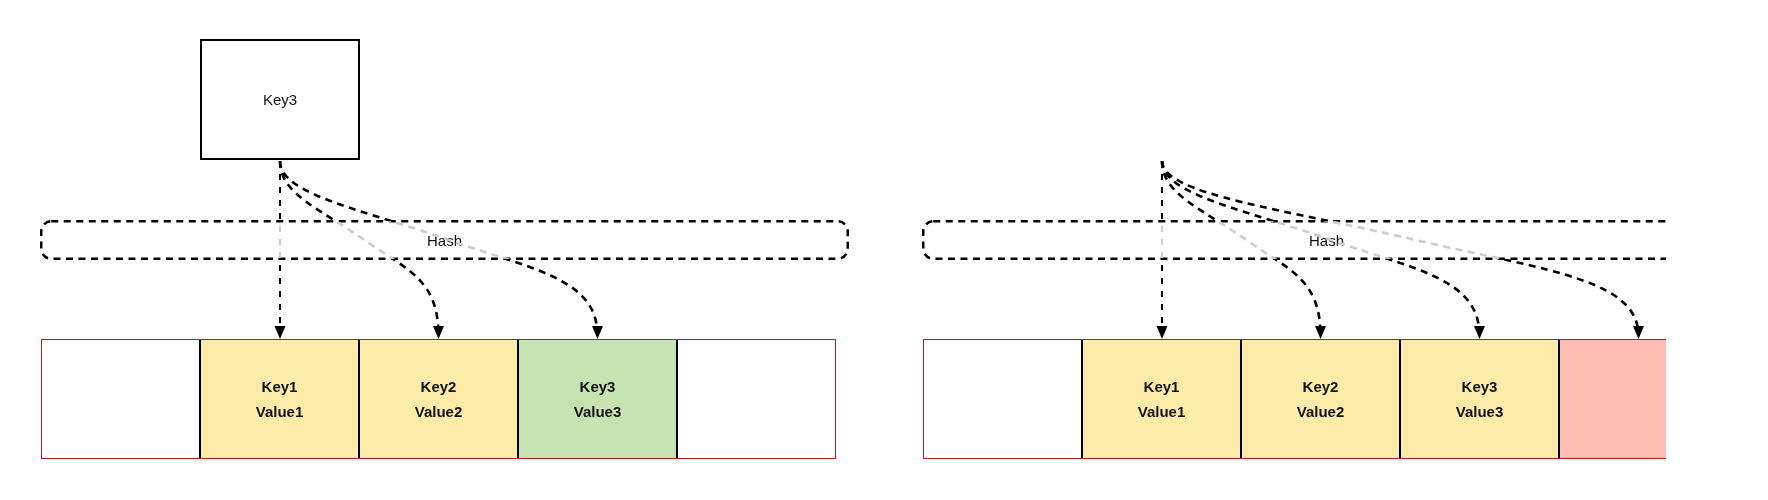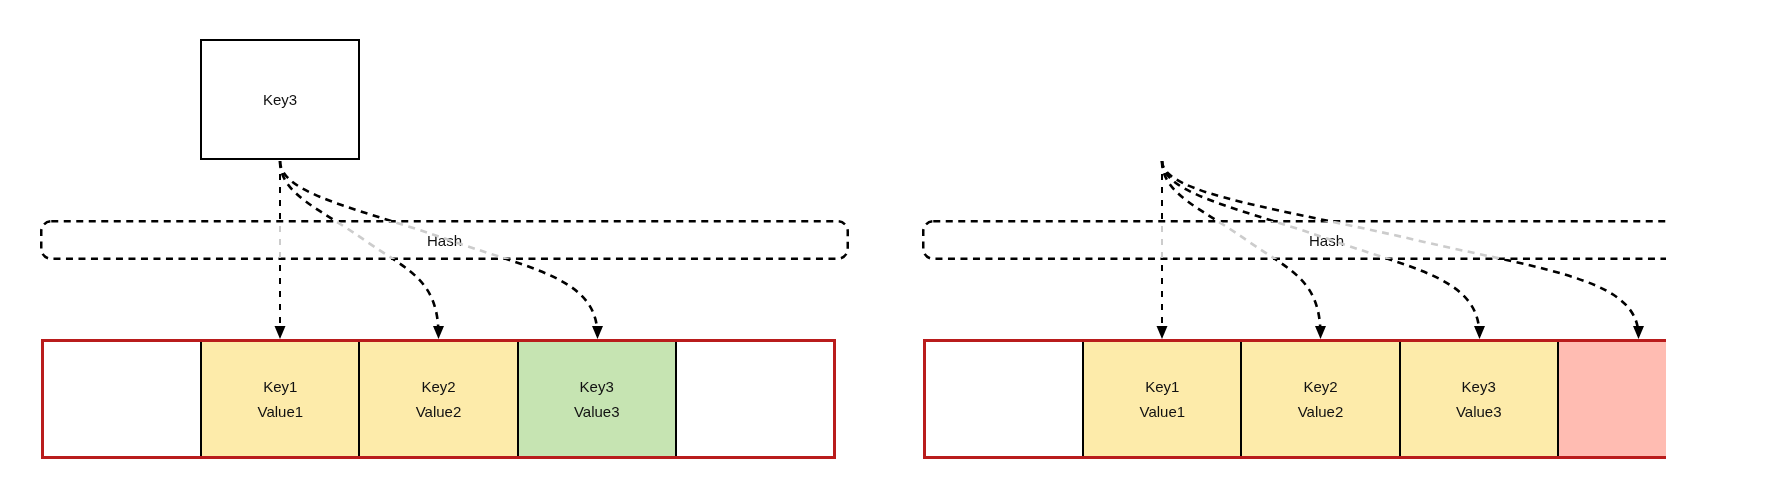--- a/index.html
+++ b/index.html
@@ -45,24 +45,25 @@
     z-index: 2;
     pointer-events: none;
   }
 
   .slot-row {
     position: absolute;
     top: 339px;
     width: 795px;
     height: 120px;
     box-sizing: border-box;
-    border: 3px solid #b91c1c;
+    border: 1px solid #b91c1c;
     display: flex;
     background: #ffffff;
     z-index: 2;
+    font-weight: bold;
   }
   .slot {
     flex: 1 1 0;
     display: flex;
     flex-direction: column;
     align-items: center;
     justify-content: center;
     gap: 7px;
     font-size: 15px;
     line-height: 1.2;

